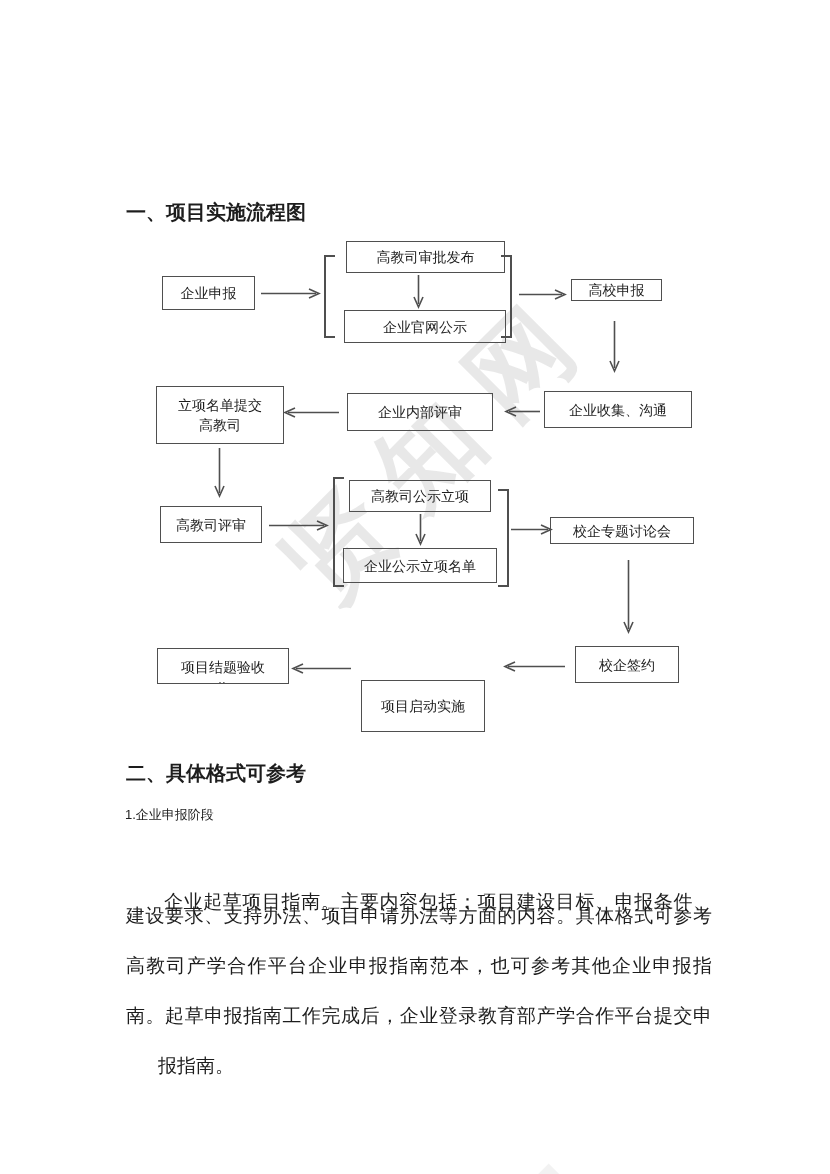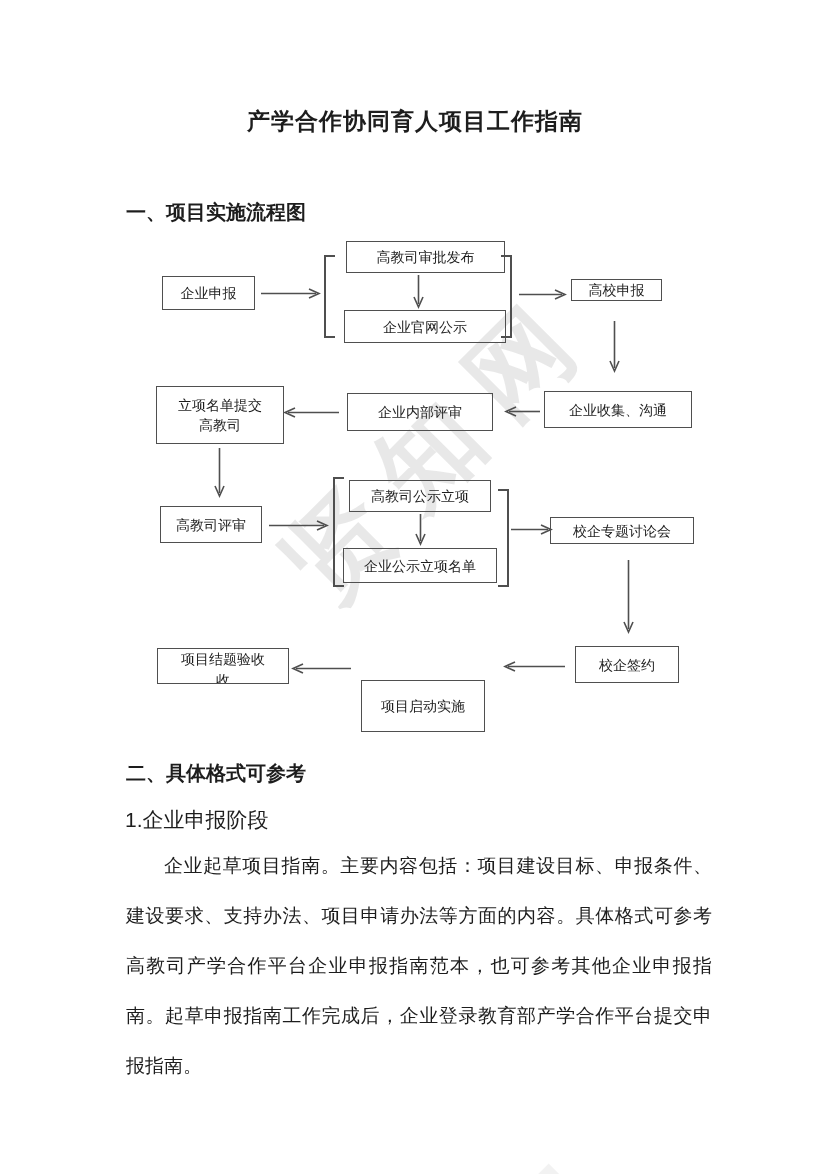--- a/index.html
+++ b/index.html
@@ -16,52 +16,51 @@
     transform:rotate(-45deg); transform-origin:center;
     pointer-events:none; user-select:none;
   }
   .wm-main   { left:248px; top:378px; color:rgba(0,0,0,0.09); }
   .wm-bottom { left:280px; top:1238px; color:rgba(0,0,0,0.05); }
   .doc-title {
     position:absolute; left:0; top:106px; width:830px;
     text-align:center; font-size:23px; font-weight:700; letter-spacing:1px;
   }
   .sec-heading { position:absolute; font-size:20px; font-weight:700;text-align:center; }
-  .sub-heading { position:absolute; font-size:21px; font-weight:400; }
+  .sub-heading { position:absolute; font-size:13px; font-weight:400; }
   .node {
     position:absolute; border:1.5px solid #4f4f4f;
     display:flex; align-items:center; justify-content:center;
     font-size:14px; text-align:center; line-height:20px;
     background:transparent; z-index:2;
   }
   .pre { white-space:pre-line; }
-  .clipped { overflow:hidden; display:block; padding-top:0; }
+  .clipped { overflow:hidden; display:block; padding-top:8px; }
   .clipped div { line-height:21px; text-align:center; }
   .bracket { position:absolute; z-index:2; }
   .bracket.bl { border-left:2px solid #4f4f4f; border-top:2px solid #4f4f4f; border-bottom:2px solid #4f4f4f; }
   .bracket.br { border-right:2px solid #4f4f4f; border-top:2px solid #4f4f4f; border-bottom:2px solid #4f4f4f; }
   .arr { position:absolute; z-index:2; }
   .arr path { stroke:#4f4f4f; stroke-width:1.6; fill:none; }
   .pline {
     position:absolute; left:126px; width:586px; height:30px;
     font-size:19px; line-height:27px;
     text-align:justify; text-align-last:justify;
   }
-  .pline.first { padding-left:38px; }
-  .pline.last { text-align:left; text-align-last:left; }
+  .pline.first { padding-left:38px;margin-top:36px; }
+  .pline.last { text-align:left; text-align-last:left;margin-left:32px; }
 </style>
 </head>
 <body>
 
 <div class="page">
 
   <div class="watermark wm-main">贤知网</div>
   <div class="watermark wm-bottom">贤知网</div>
 
-  <div class="doc-title">产学合作协同育人项目工作指南</div>
   <div class="sec-heading" style="left:126px;top:199px">一、项目实施流程图</div>
 
   <div>
 
     <div class="node" style="left:162px;top:276px;width:93px;height:34px">企业申报</div>
     <svg class="arr" style="left:260px;top:287px" width="62" height="13" viewBox="0 0 62 13">
         <path d="M1 6.5 H56"></path>
         <path d="M49 2 L59 6.5 L49 11"></path>
       </svg>
     <div class="bracket bl" style="left:324px;top:255px;width:11px;height:83px"></div>

